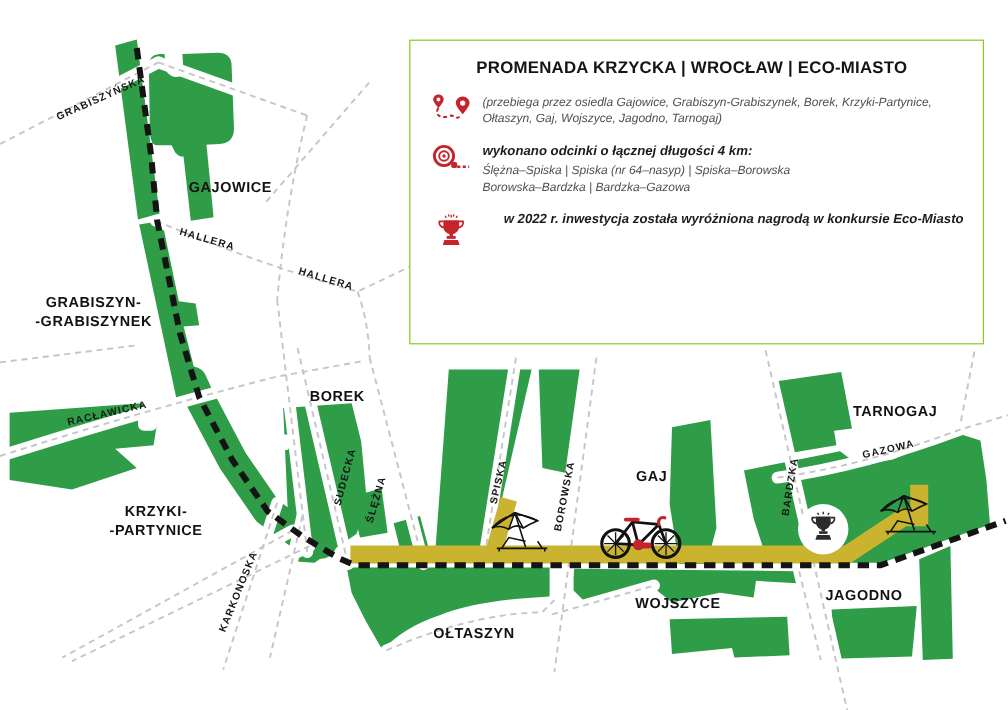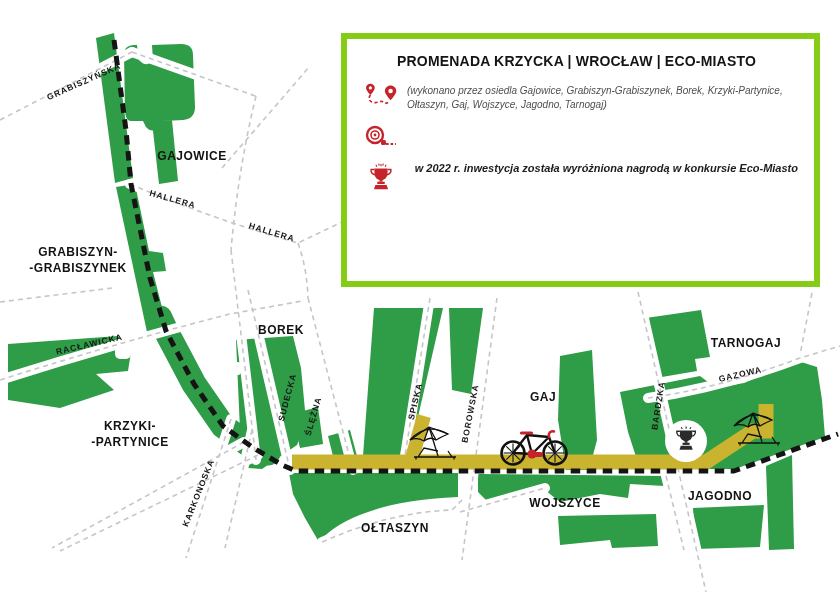--- a/index.html
+++ b/index.html
@@ -2,21 +2,21 @@
 <html><head>
 <meta charset="utf-8">
 <style>
   html,body{margin:0;padding:0;background:#fff;}
   body{width:840px;height:592px;overflow:hidden;font-family:"Liberation Sans",sans-serif;}
   .stage{position:relative;width:840px;height:592px;background:#fff;}
   svg.map{position:absolute;left:0;top:0;}
   .lbl-district{font-family:"Liberation Sans",sans-serif;font-weight:bold;font-size:12px;letter-spacing:.5px;fill:#121212;}
   .lbl-street{font-family:"Liberation Sans",sans-serif;font-weight:bold;font-size:8.5px;letter-spacing:1px;fill:#161616;}
   .infobox{position:absolute;left:341px;top:33px;width:479px;height:254px;box-sizing:border-box;
-           background:#fff;border:6px solid #84cc16;padding:12px 16px 8px 8px;display:flex;flex-direction:column;}
+           background:#fff;border:1px solid #84cc16;padding:12px 16px 8px 8px;display:flex;flex-direction:column;}
   .ib-title{text-align:center;font-weight:bold;font-size:14px;letter-spacing:.2px;color:#141414;margin:2px 0 13px 0;}
   .ib-row{display:flex;align-items:flex-start;margin-bottom:12px;}
   .ib-row:last-child{margin-bottom:0;text-align:right;}
   .ib-icon{width:52px;flex:none;display:flex;justify-content:center;padding-top:1px;}
   .ib-text{flex:1;}
   .ib-main{font-weight:bold;font-style:italic;font-size:11px;color:#1c1c1c;line-height:1.35;}
   .ib-sub{font-style:italic;font-size:10px;color:#4f4f4f;line-height:1.4;margin-top:2px;}
 </style>
 </head>
 <body>
@@ -192,34 +192,39 @@
     <div class="ib-icon">
       <svg width="34" height="26" viewBox="0 0 32 24">
         <path d="M6,11 C2,17 9,19.5 14,17.5 C19,15.5 20,21 23,17.5" fill="none" stroke="#c5242b" stroke-width="1.6" stroke-dasharray="3 2.2"></path>
         <path d="M6,0.5 C3.6,0.5 1.9,2.3 1.9,4.4 C1.9,6.6 6,11 6,11 C6,11 10.1,6.6 10.1,4.4 C10.1,2.3 8.4,0.5 6,0.5 Z" fill="#c5242b"></path>
         <circle cx="6" cy="4.4" r="1.5" fill="#fff"></circle>
         <path d="M25,2 C21.9,2 19.6,4.4 19.6,7.2 C19.6,10 25,16 25,16 C25,16 30.4,10 30.4,7.2 C30.4,4.4 28.1,2 25,2 Z" fill="#c5242b"></path>
         <circle cx="25" cy="7.2" r="2.1" fill="#fff"></circle>
       </svg>
     </div>
     <div class="ib-text">
-      <div class="ib-sub">(wykonano przez osiedla Gajowice, Grabiszyn-Grabiszynek, Borek, Krzyki-Partynice, Ołtaszyn, Gaj, Wojszyce, Jagodno, Tarnogaj)</div>
+      <div class="ib-sub">(przebiega przez osiedla Gajowice, Grabiszyn-Grabiszynek, Borek, Krzyki-Partynice, Ołtaszyn, Gaj, Wojszyce, Jagodno, Tarnogaj)</div>
     </div>
   </div>
 
 
   <div class="ib-row">
     <div class="ib-icon">
       <svg width="32" height="24" viewBox="0 0 32 24">
         <circle cx="10" cy="10" r="8" fill="none" stroke="#c5242b" stroke-width="2.4"></circle>
         <circle cx="10" cy="10" r="4" fill="none" stroke="#c5242b" stroke-width="1.6"></circle>
         <circle cx="10" cy="10" r="1.4" fill="#c5242b"></circle>
         <rect x="16" y="15" width="5" height="5" rx="1.5" fill="#c5242b"></rect>
         <line x1="21" y1="19" x2="31" y2="19" stroke="#c5242b" stroke-width="2.2" stroke-dasharray="2.6 2"></line>
       </svg>
+    </div>
+    <div class="ib-text">
+      <div class="ib-main">wykonano odcinki o łącznej długości 4 km:</div>
+      <div class="ib-sub">Ślężna–Spiska | Spiska (nr 64–nasyp) | Spiska–Borowska</div>
+      <div class="ib-sub" style="margin-top:0;">Borowska–Bardzka | Bardzka–Gazowa</div>
     </div>
   </div>
 
   <div class="ib-row">
     <div class="ib-icon">
       <svg width="30" height="30" viewBox="0 0 32 30">
         <g fill="#c5242b" stroke="none">
           <path d="M9,6 h14 v5.5 a7,7 0 0 1 -14,0 Z"></path>
           <rect x="14.4" y="16.5" width="3.2" height="3.5"></rect>
           <rect x="12" y="20" width="8" height="2.5"></rect>

